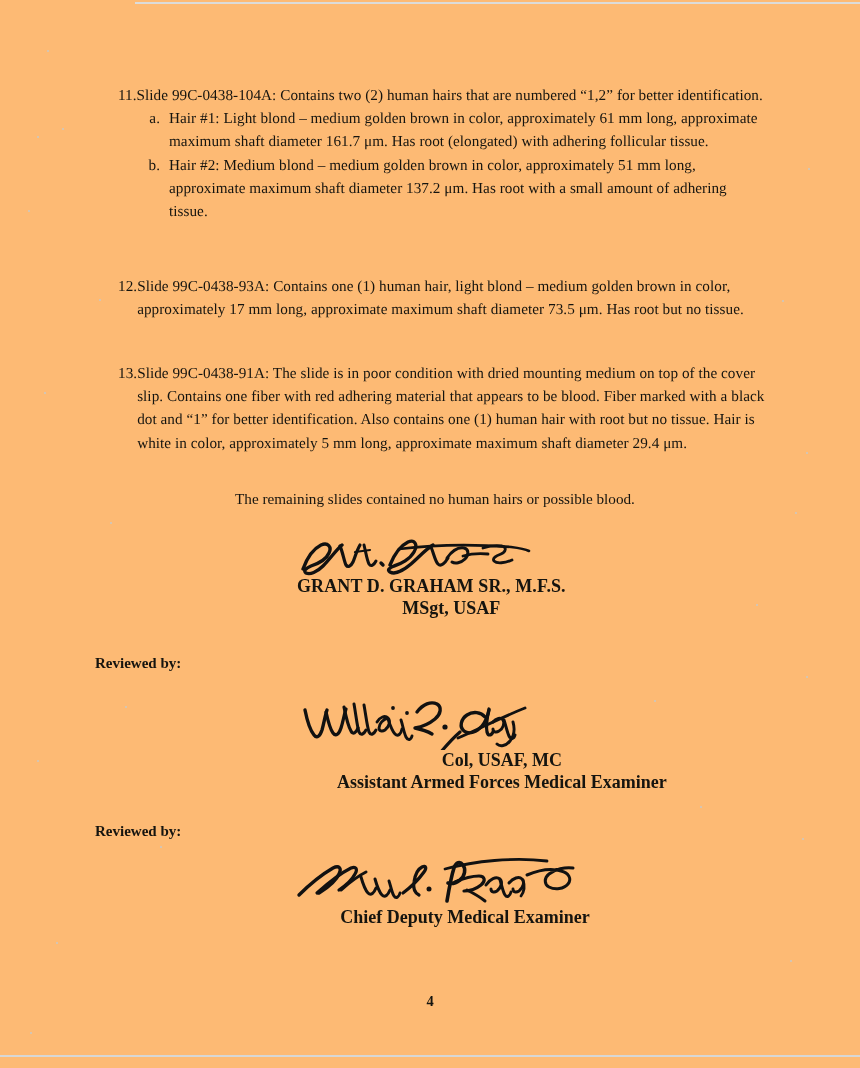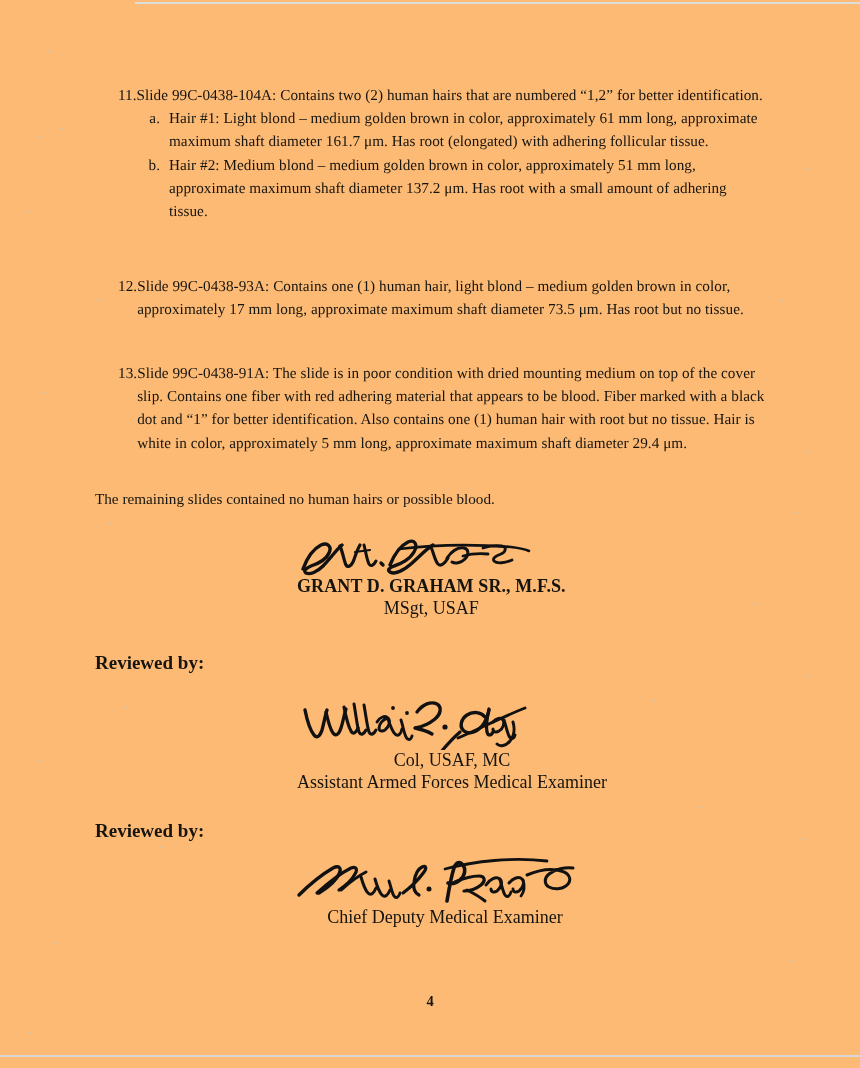--- a/index.html
+++ b/index.html
@@ -89,27 +89,28 @@
 
   .sub-list {
     margin-left: 27px;
   }
 
   .closing-statement {
     position: absolute;
     color: #15140f;
     font-size: 15.2px;
     line-height: 23.2px;
+    text-align: center;
   }
 
   
   .reviewed-label {
     position: absolute;
     color: #15140f;
-    font-size: 19px;
+    font-size: 15px;
     font-weight: 700;
     line-height: 20px;
   }
 
   .signature-block {
     position: absolute;
   }
 
   .signature-mark {
     display: block;
@@ -122,21 +123,22 @@
     line-height: 21.6px;
     white-space: nowrap;
     text-align: center;
   }
   .sig-name-lines .sig-name {
     font-weight: 700;
     letter-spacing: 0.1px;
   }
   .sig-name-lines .sig-rank,
   .sig-name-lines .sig-title {
-    font-weight: 400;
+    font-weight: 700;
+    margin-left: 40px;
   }
 
   
   .page-number {
     position: absolute;
     left: 0;
     top: 993px;
     width: 860px;
     text-align: center;
     color: #15140f;

